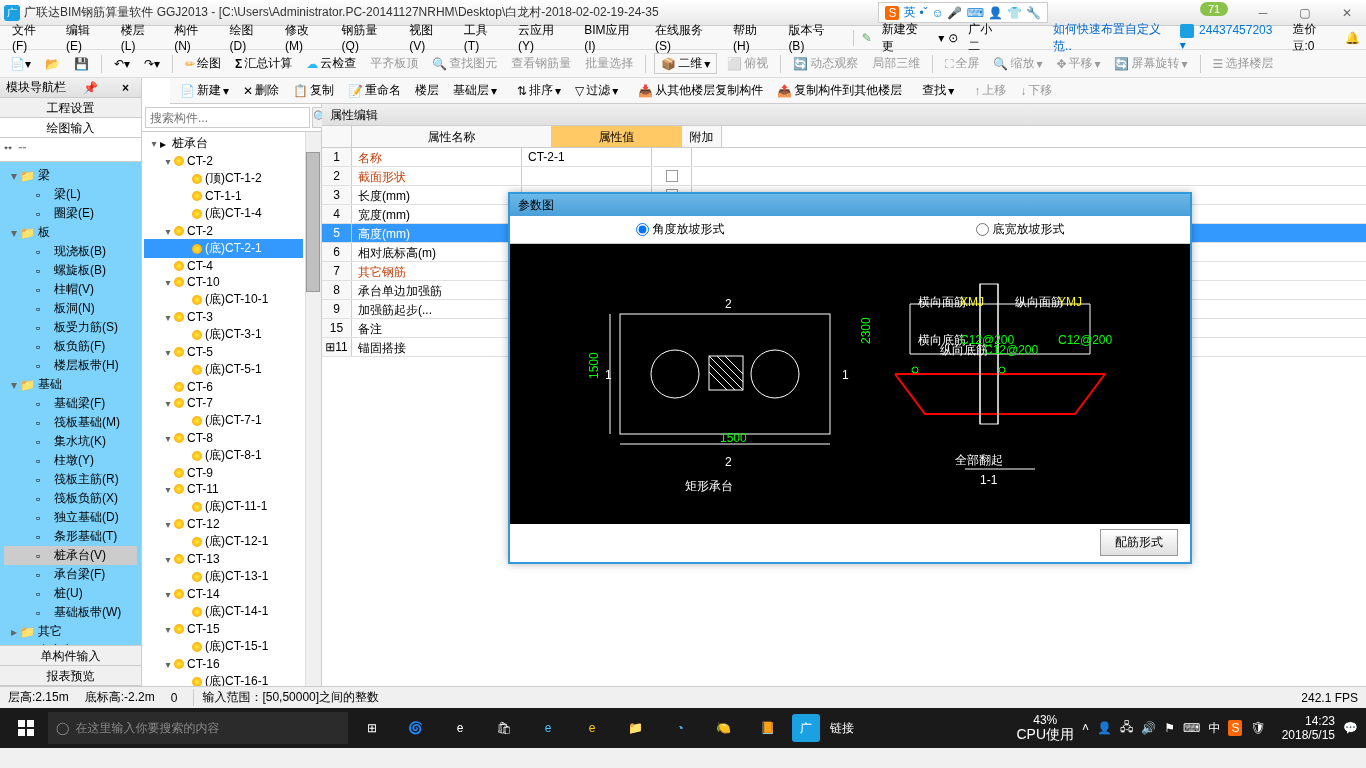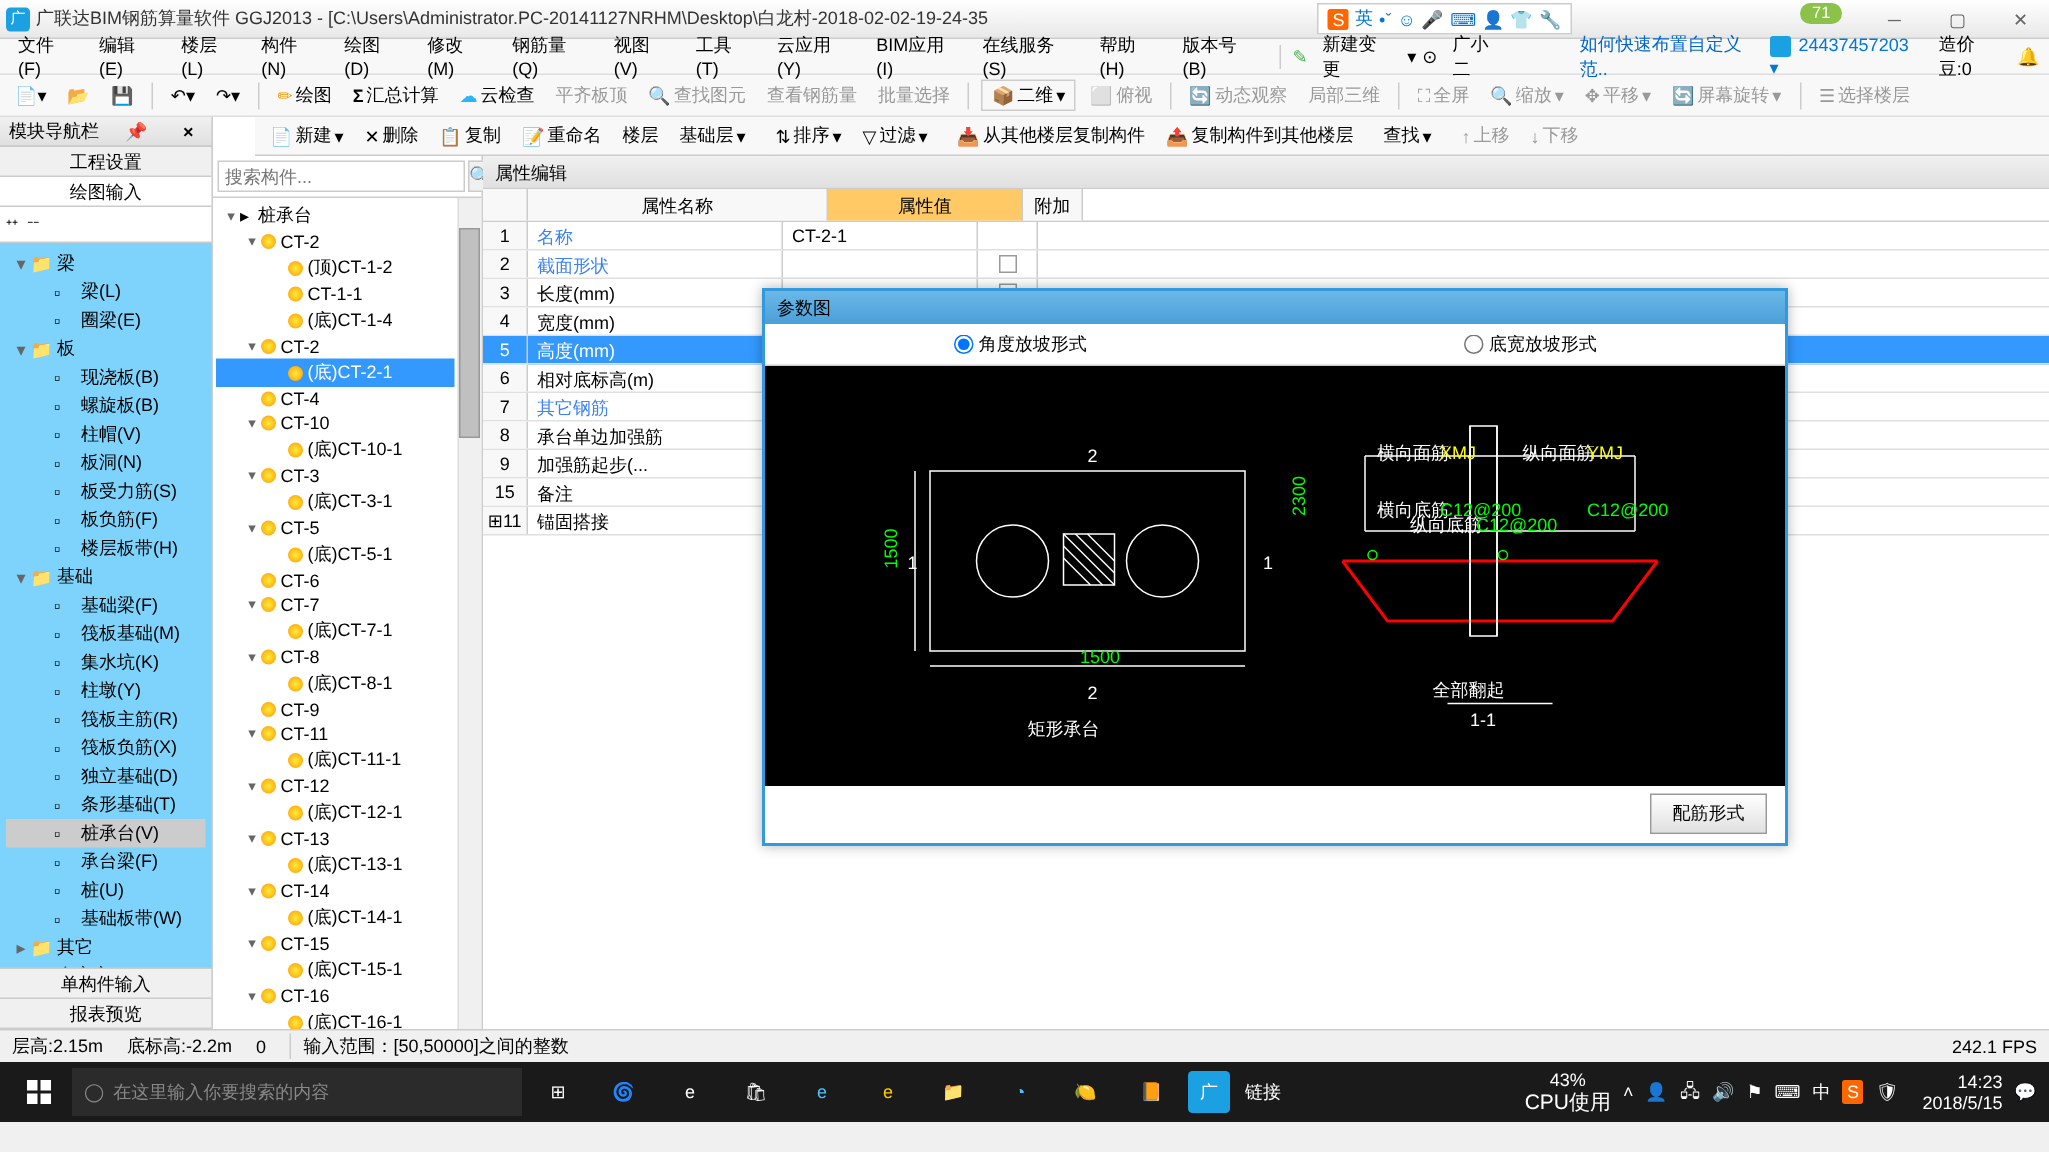--- a/index.html
+++ b/index.html
@@ -60,21 +60,21 @@
 .prop-header .ph.val{width:130px;background:#ffc966;}
 .prop-header .ph.add{width:40px;}
 .prop-rows{}
 .prop-row{height:19px;display:flex;border-bottom:1px solid #e0e0e0;}
 .prop-row .idx{width:30px;text-align:center;border-right:1px solid #ccc;background:#f8f8f8;padding:2px;}
 .prop-row .pn{width:170px;border-right:1px solid #ccc;padding:2px 6px;}
 .prop-row .pv{width:130px;border-right:1px solid #ccc;padding:2px 6px;}
 .prop-row .pa{width:40px;border-right:1px solid #ccc;display:flex;align-items:center;justify-content:center;}
 .prop-row.sel{background:#3399ff;color:#fff;}
 .prop-row.sel .idx{background:#3399ff;color:#fff;}
-.prop-row .pn.blue{color:#3b82f6;}
+.prop-row .pn.blue{color:#c2410c;}
 .chk{width:12px;height:12px;border:1px solid #999;background:#fff;}
 .param-dialog{position:absolute;left:508px;top:192px;width:684px;height:372px;background:#fff;border:2px solid #3399dd;box-shadow:0 0 8px rgba(0,0,0,0.3);}
 .param-dialog .dlg-title{height:22px;background:linear-gradient(#6bb8e8,#4a9fd8);color:#000;padding:3px 8px;}
 .param-dialog .radio-row{height:28px;display:flex;align-items:center;justify-content:space-around;border-bottom:1px solid #ccc;}
 .param-dialog .radio-row label{display:flex;align-items:center;gap:4px;cursor:pointer;}
 .param-dialog .diagram{height:280px;background:#000;position:relative;}
 .param-dialog .btn-row{height:36px;display:flex;align-items:center;justify-content:flex-end;padding:0 12px;margin-left:41px;}
 .param-dialog .btn-row button{padding:4px 14px;border:1px solid #999;background:linear-gradient(#fff,#e0e0e0);cursor:pointer;}
 .statusbar{height:22px;background:#f0f0f0;border-top:1px solid #ccc;display:flex;align-items:center;padding:0 8px;gap:16px;}
 .statusbar .sr{margin-left:auto;}

